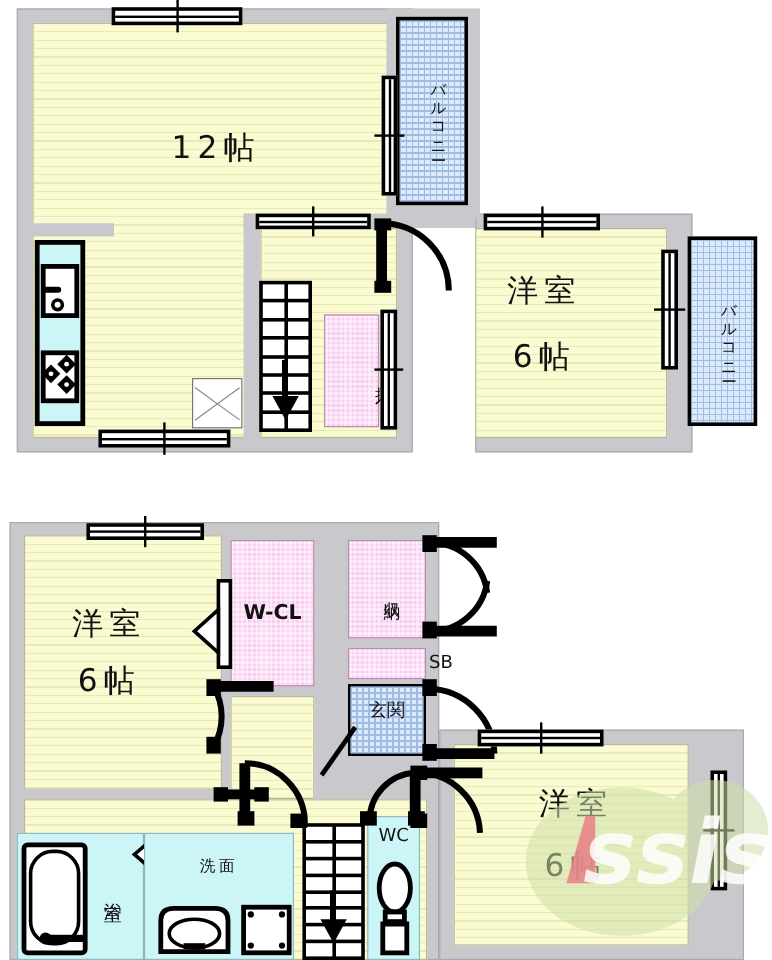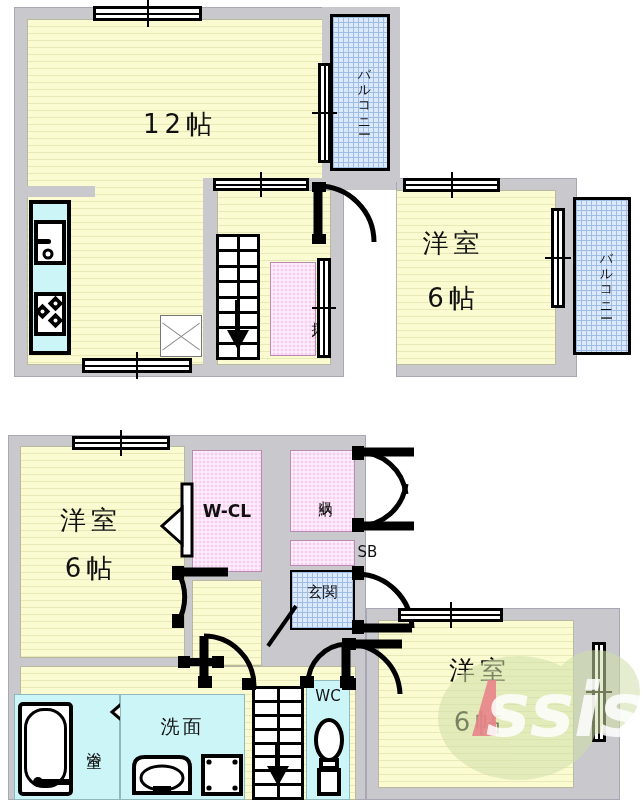--- a/index.html
+++ b/index.html
@@ -327,21 +327,21 @@
       <circle cx="14" cy="14" r="5" fill="#000"></circle>
       <rect x="14" y="11" width="34" height="6" fill="#000"></rect>
     </svg>
 
     <svg class="svgwrap" style="left:108px;top:270px;width:32px;height:66px;" viewBox="0 0 32 66">
       <rect x="18" y="6" width="9" height="58" fill="#fff" stroke="#000" stroke-width="3"></rect>
       <path d="M18 10 L4 22 L18 34 Z" fill="#fff" stroke="#000" stroke-width="3"></path>
     </svg>
 
     <div class="wet" style="left:120px;top:274px;width:125px;height:106px;"></div>
-    <div class="label sm" style="left:120px;top:296px;width:125px;font-size:19px;letter-spacing:3px;">洗面</div>
+    <div class="label sm" style="left:120px;top:296px;width:125px;font-size:13px;letter-spacing:3px;">洗面</div>
 
     <svg class="svgwrap" style="left:131px;top:333px;width:62px;height:45px;" viewBox="0 0 62 45">
       <path d="M3 14 Q3 4 14 4 L48 4 Q59 4 59 14 L59 40 L3 40 Z" fill="#fff" stroke="#000" stroke-width="4"></path>
       <ellipse cx="31" cy="25" rx="21" ry="12" fill="#fff" stroke="#000" stroke-width="3"></ellipse>
       <rect x="22" y="33" width="18" height="5" fill="#000"></rect>
     </svg>
 
     <div class="abs" style="left:201px;top:334px;width:42px;height:42px;
                 background:#fff;border:4px solid #000;"></div>
     <svg class="svgwrap" style="left:201px;top:334px;width:42px;height:42px;" viewBox="0 0 42 42">

